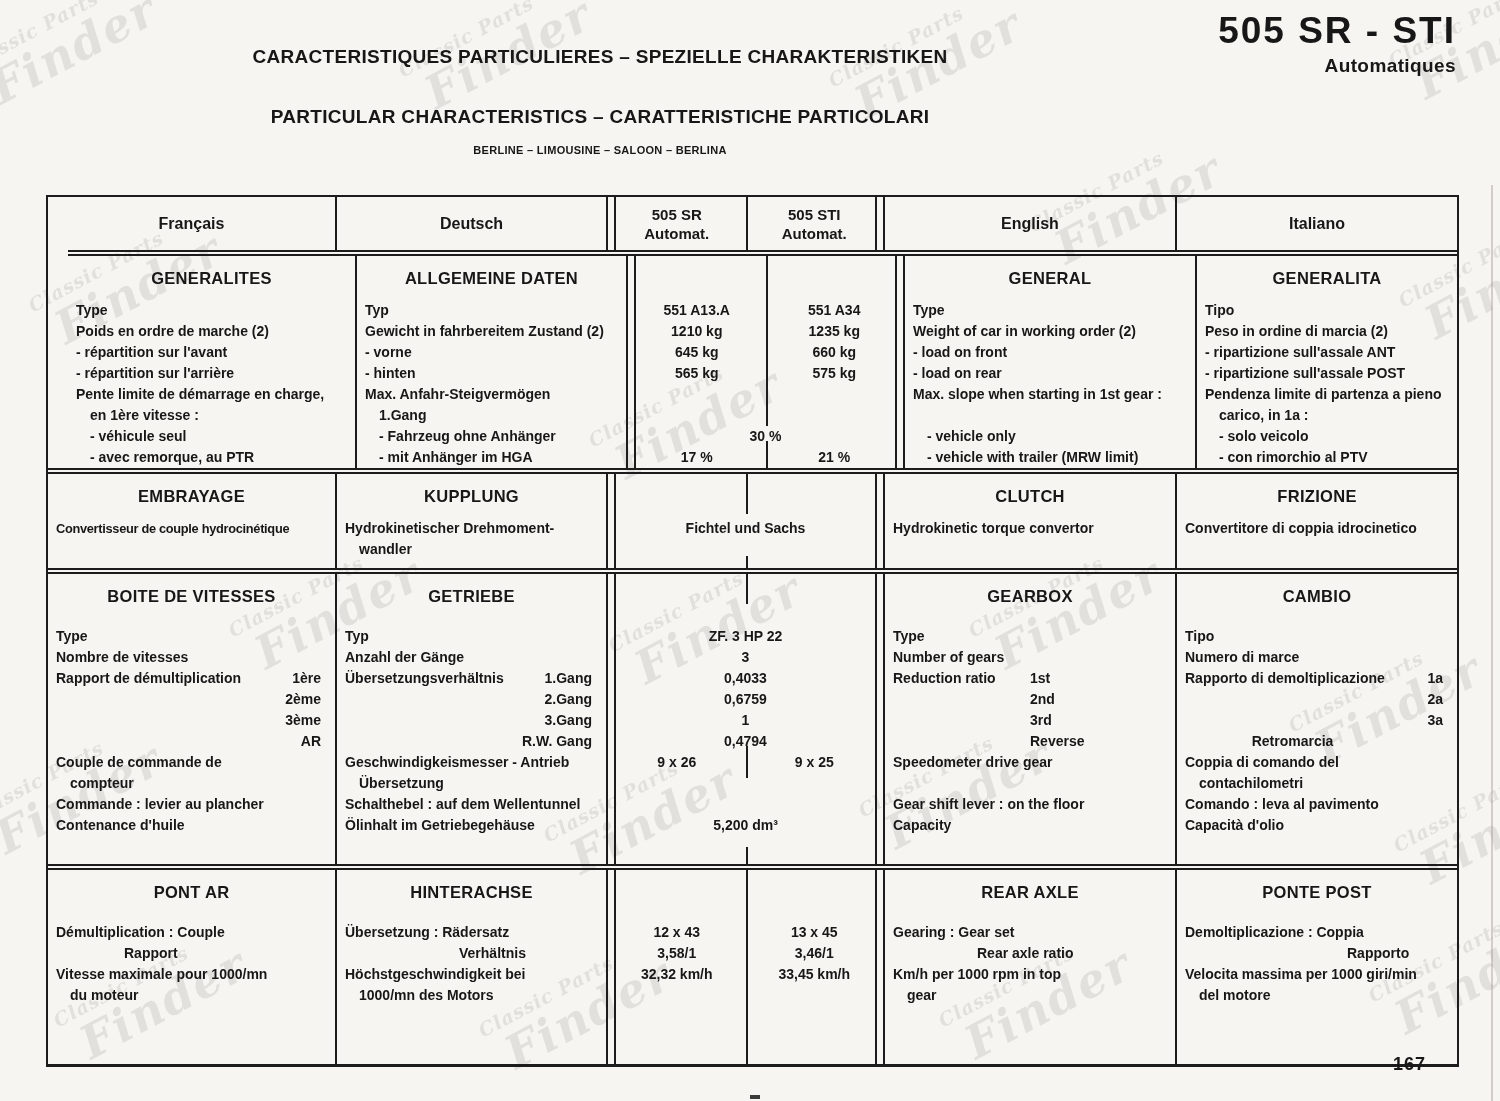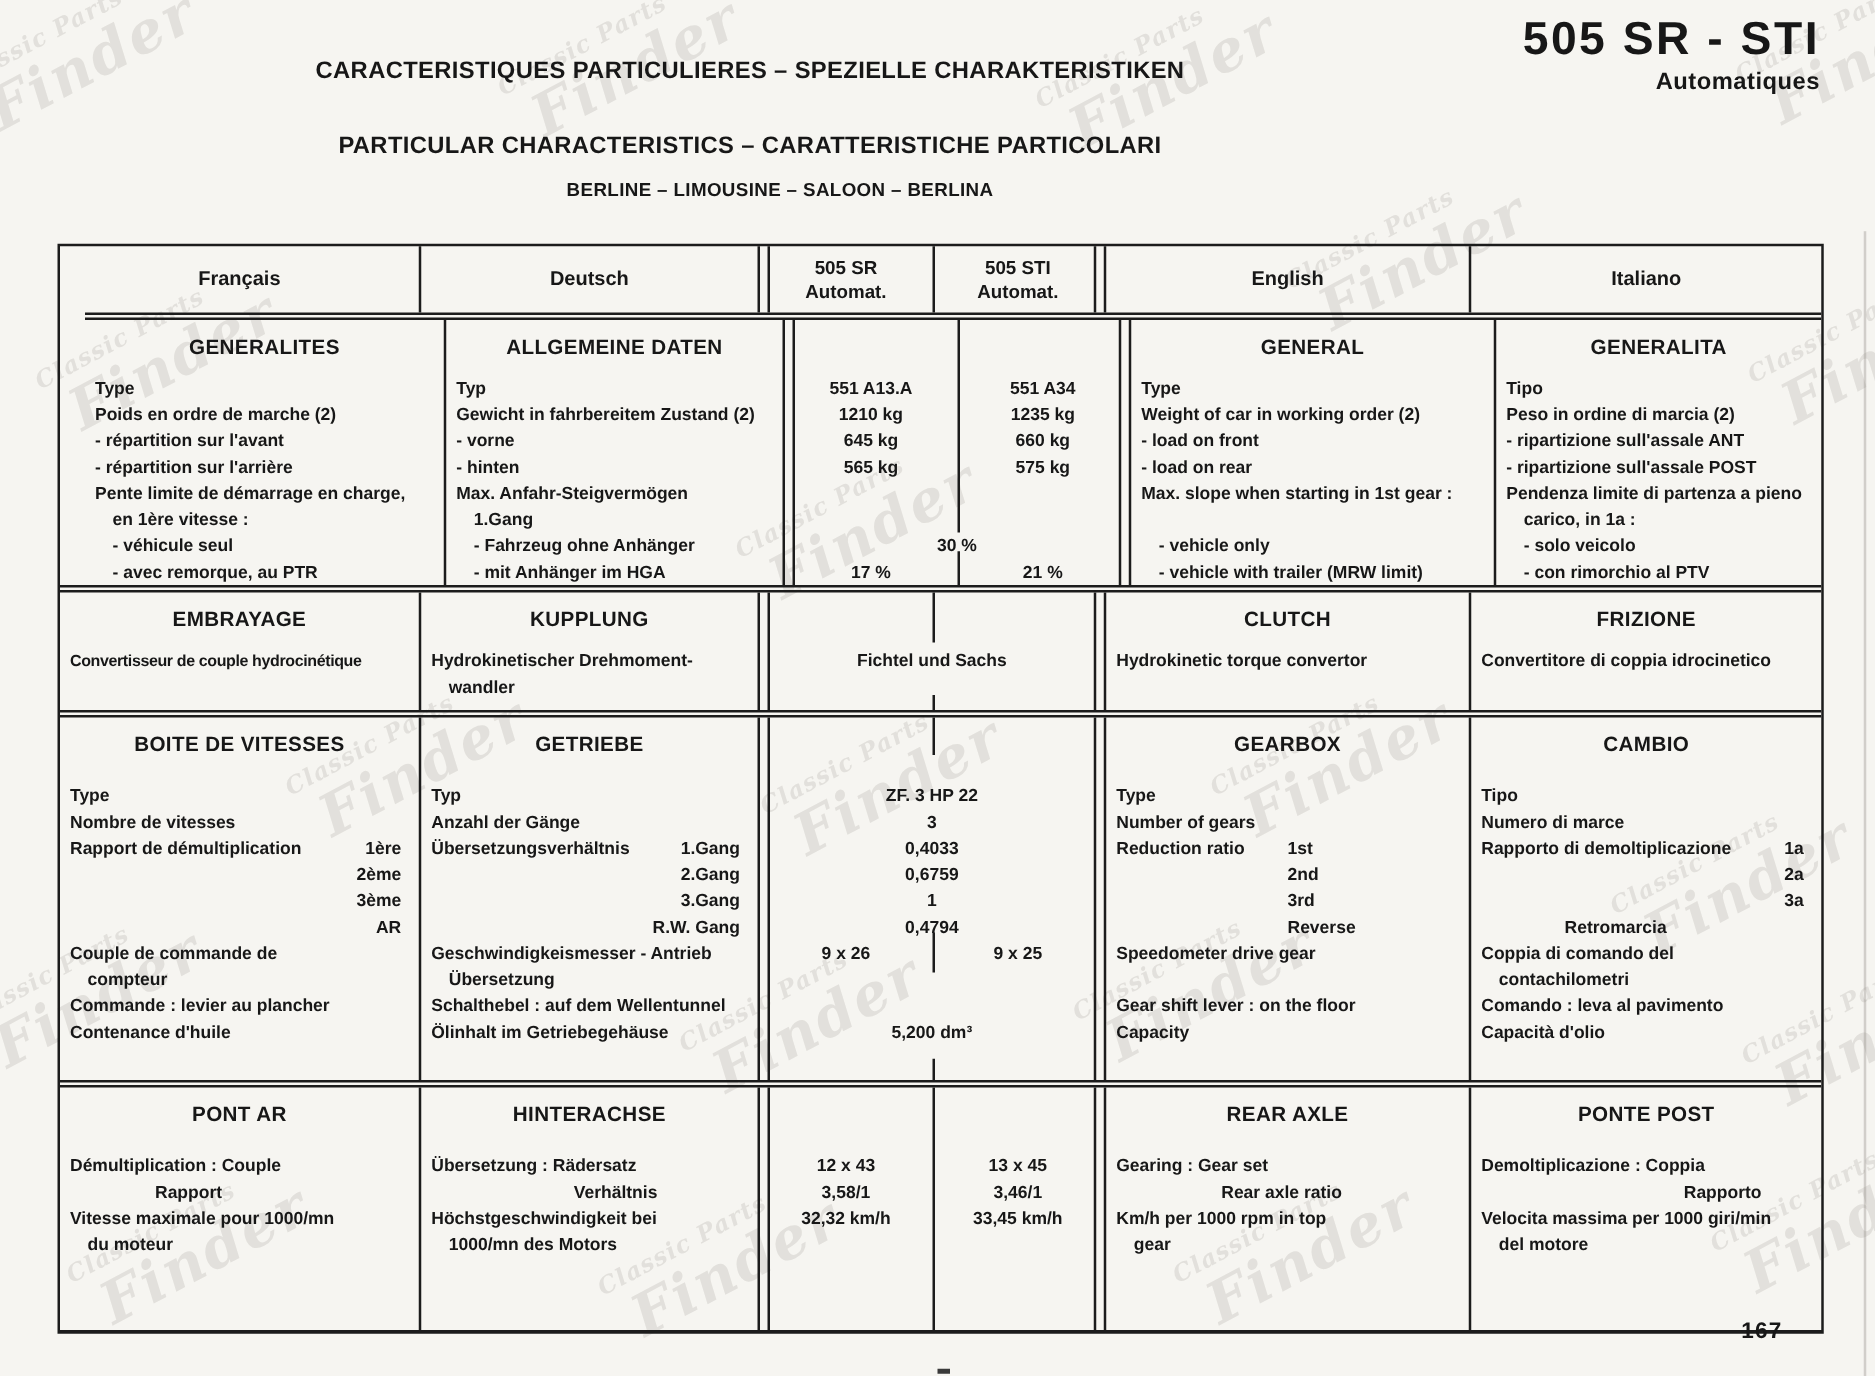--- a/index.html
+++ b/index.html
@@ -25,21 +25,21 @@
   }
   .wm1{font-size:19px;letter-spacing:1px;}
   .wm2{font-size:46px;margin-top:2px;margin-left:14px;letter-spacing:2px;}
   
   .model-block{position:absolute;top:12px;right:44px;text-align:right;}
   .model-title{font-size:37px;letter-spacing:2px;line-height:1;}
   .model-sub{font-size:19px;margin-top:6px;letter-spacing:0.4px;}
   .titles{position:absolute;left:0;width:1200px;text-align:center;letter-spacing:0.3px;}
   .t1{top:46px;font-size:19px;}
   .t2{top:106px;font-size:19px;}
-  .t3{top:144px;font-size:15px;padding-left:24px;}
+  .t3{top:144px;font-size:11px;}
   
   .doc-table{
     position:absolute;left:46px;top:195px;width:1409px;
     border:2px solid #1c1c1c;border-bottom-width:3px;
     background:transparent;box-sizing:content-box;
   }
   .sec{
     position:relative;display:grid;
     grid-template-columns:287px 271px 279px 290px 1fr;
     box-sizing:border-box;

